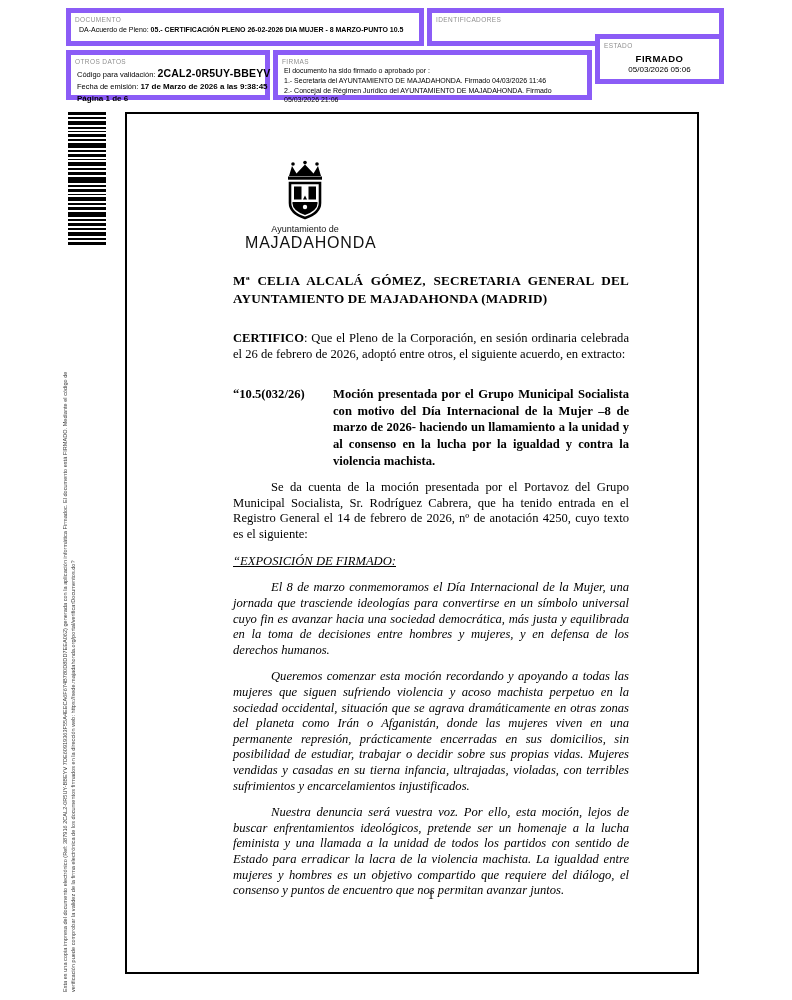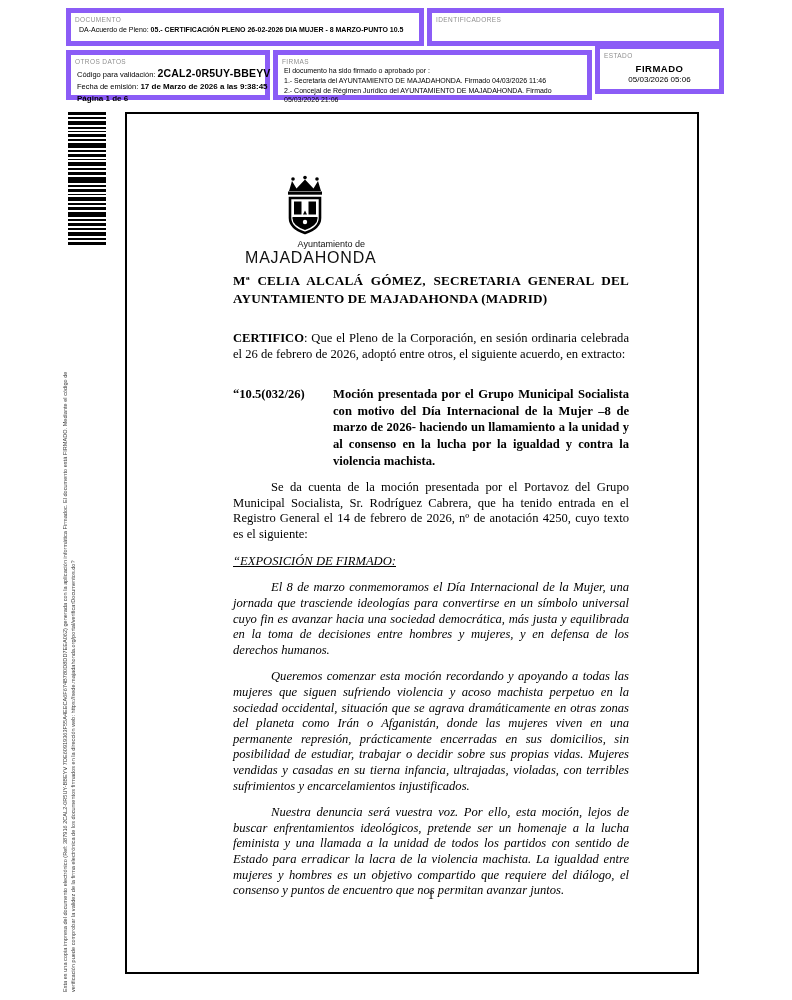--- a/index.html
+++ b/index.html
@@ -6,21 +6,21 @@
   html,body { width:792px; height:1000px; background:#ffffff; }
   body { position:relative; font-family:"Liberation Sans", sans-serif; color:#000; overflow:hidden; }
 
   
   .meta-box { position:absolute; border:5px solid #8b5cf6; background:#fff; }
   .meta-label { font-size:6.5px; color:#8f8f8f; letter-spacing:.4px; padding:3px 0 0 4px; }
   .box-documento   { left:66px;  top:8px;  width:358px; height:38px; }
   .box-identif     { left:427px; top:8px;  width:297px; height:38px; }
   .box-otros       { left:66px;  top:50px; width:204px; height:50px; }
   .box-firmas      { left:273px; top:50px; width:319px; height:50px; }
-  .box-estado      { left:595px; top:44px; width:129px; height:50px; }
+  .box-estado      { left:595px; top:34px; width:129px; height:50px; }
 
   .documento-content { font-size:7px; line-height:1.35; padding:2px 6px 0 8px; }
   .documento-content .b { font-weight:bold; }
 
   .otros-content { padding:1px 4px 0 6px; font-size:7.5px; line-height:1.45; white-space:nowrap; }
   .otros-content .code { font-weight:bold; font-size:10.5px; letter-spacing:.2px; }
   .otros-content .b { font-weight:bold; font-size:8px; }
 
   .firmas-content { padding:1px 4px 0 6px; font-size:7px; line-height:1.4; }
 
@@ -35,21 +35,21 @@
     transform:rotate(-90deg); transform-origin:0 0;
     width:704px; font-size:5.6px; line-height:1.5; color:#3c3c3c;
     white-space:nowrap;
   }
 
   
   .page {
     position:absolute; left:125px; top:112px; width:574px; height:862px;
     border:2px solid #000; background:#fff;
   }
-  .logo { position:absolute; left:118px; top:61px; width:120px; text-align:right; }
+  .logo { position:absolute; left:118px; top:46px; width:120px; text-align:center; }
   .logo svg { display:block; margin:0 auto; }
   .logo-line1 { font-size:9px; margin-top:4px; color:#111; }
   .logo-line2 { font-size:16px; letter-spacing:.8px; color:#111; }
 
   .content {
     position:absolute; left:106px; top:158px; width:396px;
     font-family:"Liberation Serif", serif; font-size:12.6px; line-height:1.24;
     text-align:justify;
   }
   .doc-heading { font-weight:bold; font-size:13.2px; line-height:1.4; letter-spacing:.2px; }

